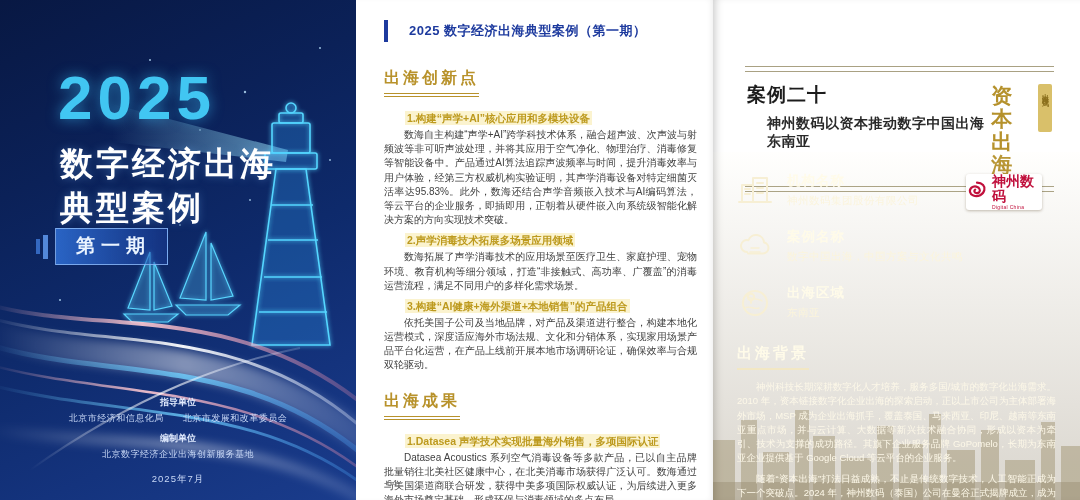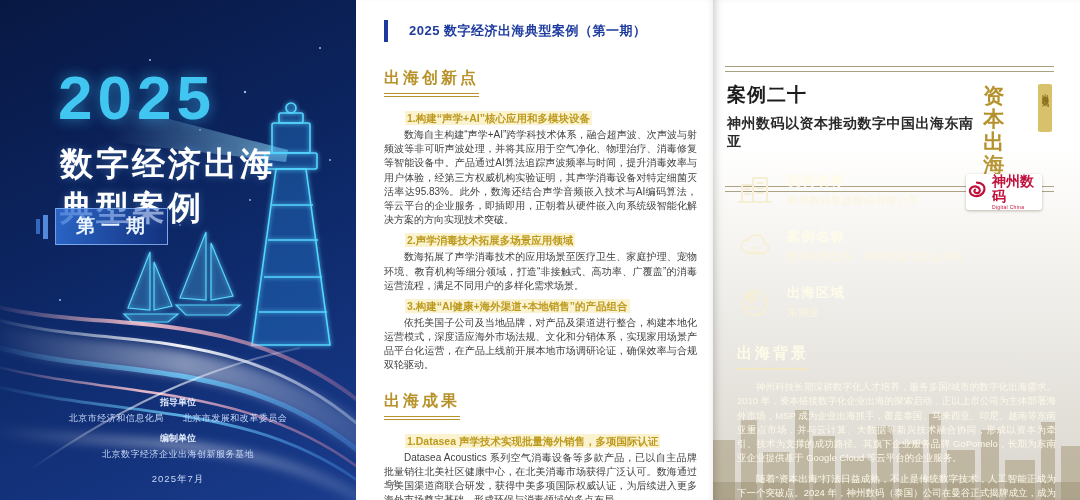--- a/index.html
+++ b/index.html
@@ -6,21 +6,21 @@
   .stage{position:relative;width:1080px;height:500px;overflow:hidden;background:#fff;display:flex;}
 
   
   .cover{position:relative;width:356px;height:500px;flex:0 0 356px;overflow:hidden;
     background:linear-gradient(155deg,#081843 0%,#0b2158 30%,#0e2a6b 55%,#14337d 78%,#1a3c8c 100%);}
   .cover svg.fx{position:absolute;inset:0;}
   .cover-year{position:absolute;left:58px;top:62px;font-size:62px;font-weight:800;letter-spacing:5px;
     color:#41c6f2;text-shadow:0 0 14px rgba(64,198,255,.55);}
   .cover-t1{position:absolute;left:60px;top:142px;font-size:33px;font-weight:800;color:#fff;letter-spacing:3px;text-shadow:0 0 8px rgba(120,190,255,.35);}
   .cover-t2{position:absolute;left:60px;top:186px;font-size:33px;font-weight:800;color:#fff;letter-spacing:3px;text-shadow:0 0 8px rgba(120,190,255,.35);}
-  .issue-wrap{position:absolute;left:36px;top:208px;display:flex;align-items:center;}
+  .issue-wrap{position:absolute;left:36px;top:228px;display:flex;align-items:center;}
   .issue-bar1{width:4px;height:15px;background:#3f79d8;margin-right:3px;opacity:.8;}
   .issue-bar2{width:5px;height:24px;background:#5b93e8;margin-right:7px;opacity:.9;}
   .issue-badge{border:1px solid rgba(150,195,255,.75);background:linear-gradient(90deg,rgba(47,111,214,.85),rgba(26,62,158,.45));
     color:#eaf4ff;font-size:19px;font-weight:700;letter-spacing:6px;padding:4px 16px 5px 20px;}
   .cover-footer{position:absolute;left:0;right:0;bottom:14px;text-align:center;color:#c9d9f7;}
   .cf-label{font-size:9px;font-weight:700;color:#e2ecff;margin-top:7px;}
   .cf-line{font-size:9px;margin-top:3px;letter-spacing:.5px;}
   .cf-date{font-size:9.5px;margin-top:12px;letter-spacing:1px;}
 
   
@@ -34,25 +34,25 @@
     border-bottom:4px double #b8922b;padding-bottom:4px;margin:0 0 8px 0;}
   .sub-head{font-size:10.5px;font-weight:700;color:#bd9a1e;margin:7px 0 2px 0;text-indent:2em;}
   .sub-head .hl{background:#fbf3cf;padding:1px 2px;}
   .body-p{font-size:10px;color:#3f3f3f;line-height:1.42;text-align:justify;text-indent:2em;margin:0;}
   .sec-gap{height:18px;}
   .page-num{position:absolute;left:28px;bottom:12px;font-size:9px;color:#666;}
 
   
   .page-right{position:relative;width:367px;flex:0 0 367px;height:500px;background:#fff;
     box-shadow:inset 7px 0 9px -5px rgba(0,0,0,.22);}
-  .case-header{position:absolute;left:12px;right:26px;top:66px;}
+  .case-header{position:absolute;left:32px;right:26px;top:66px;}
   .dbl-rule{height:4px;border-top:1px solid #a9a183;border-bottom:1px solid #a9a183;}
   .case-header-row{display:flex;justify-content:space-between;align-items:flex-start;padding:10px 2px 10px 2px;}
   .case-label{font-size:19px;font-weight:800;color:#1c1c1c;letter-spacing:1px;}
-  .case-title{font-size:14px;font-weight:700;color:#2a2a2a;margin-top:7px;letter-spacing:.5px;}
+  .case-title{font-size:14px;font-weight:700;color:#2a2a2a;margin-top:7px;letter-spacing:.5px;margin-left:20px;}
   .mode-wrap{display:flex;align-items:flex-start;gap:10px;margin-top:2px;}
   .mode-tag{font-size:21px;font-weight:800;color:#b5912b;line-height:1.1;letter-spacing:2px;text-align:left;}
   .mode-side{writing-mode:vertical-rl;text-orientation:upright;font-size:7px;font-weight:700;
     color:#8a6f1c;background:#d9c06a;border-radius:2px;padding:4px 2px;letter-spacing:2px;height:40px;}
 
   .gold-card{position:absolute;left:0;right:0;top:152px;bottom:0;overflow:hidden;
     background:linear-gradient(180deg,#a0905a 0%,#a9925０ 0%,#a8925０ 0%,#a69152 30%,#aa8c44 62%,#97793a 85%,#8a6f33 100%);}
   .gold-card::after{content:"";position:absolute;inset:0;background:linear-gradient(180deg,rgba(255,250,225,.06),rgba(70,50,10,.18) 90%);pointer-events:none;}
   .card-pad{position:relative;padding:20px 24px 0 24px;z-index:2;}
   .info-row{display:flex;align-items:flex-start;margin-bottom:20px;}

